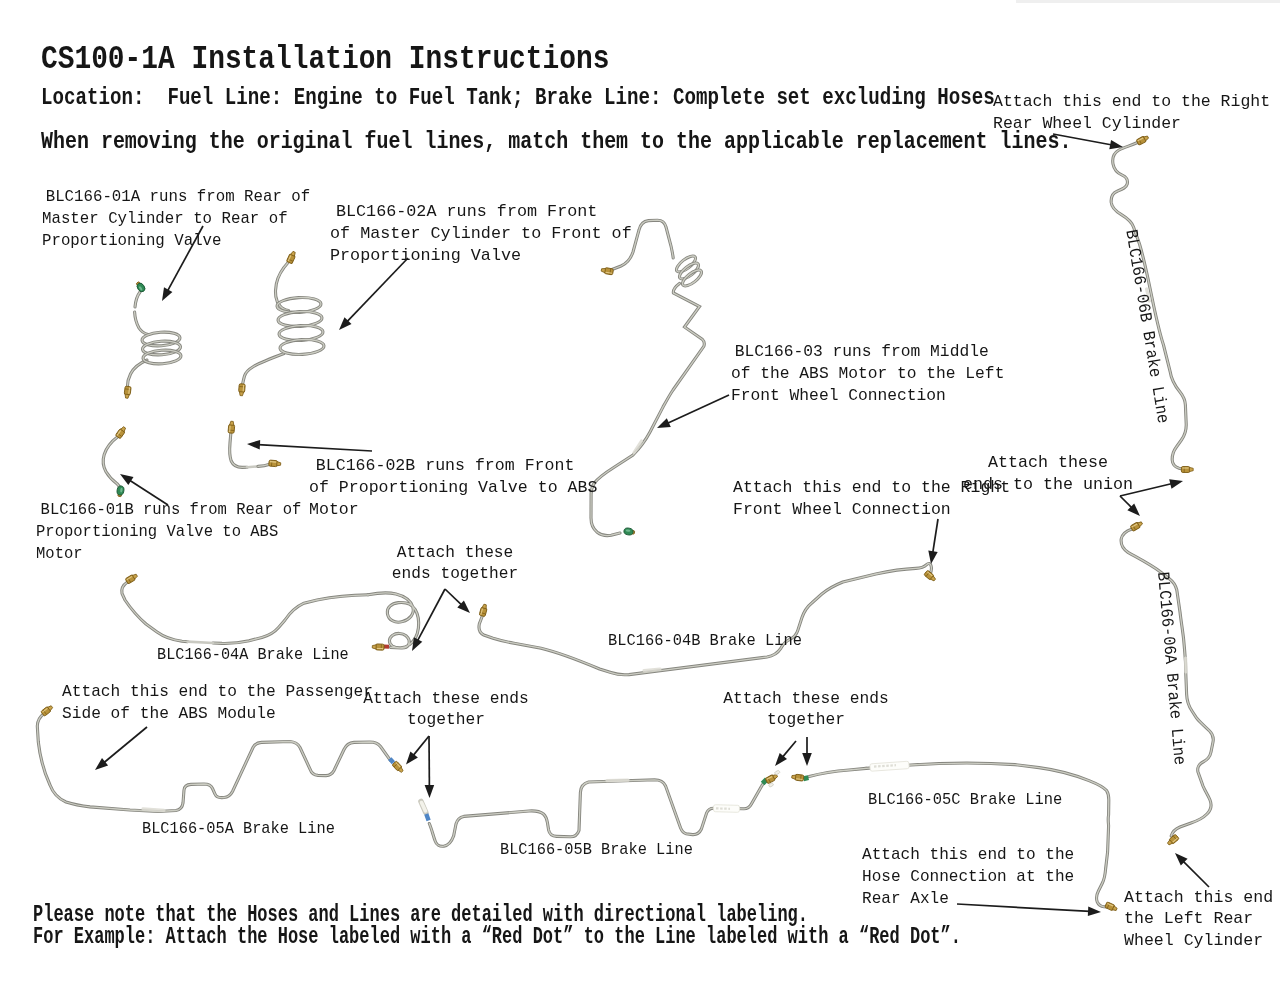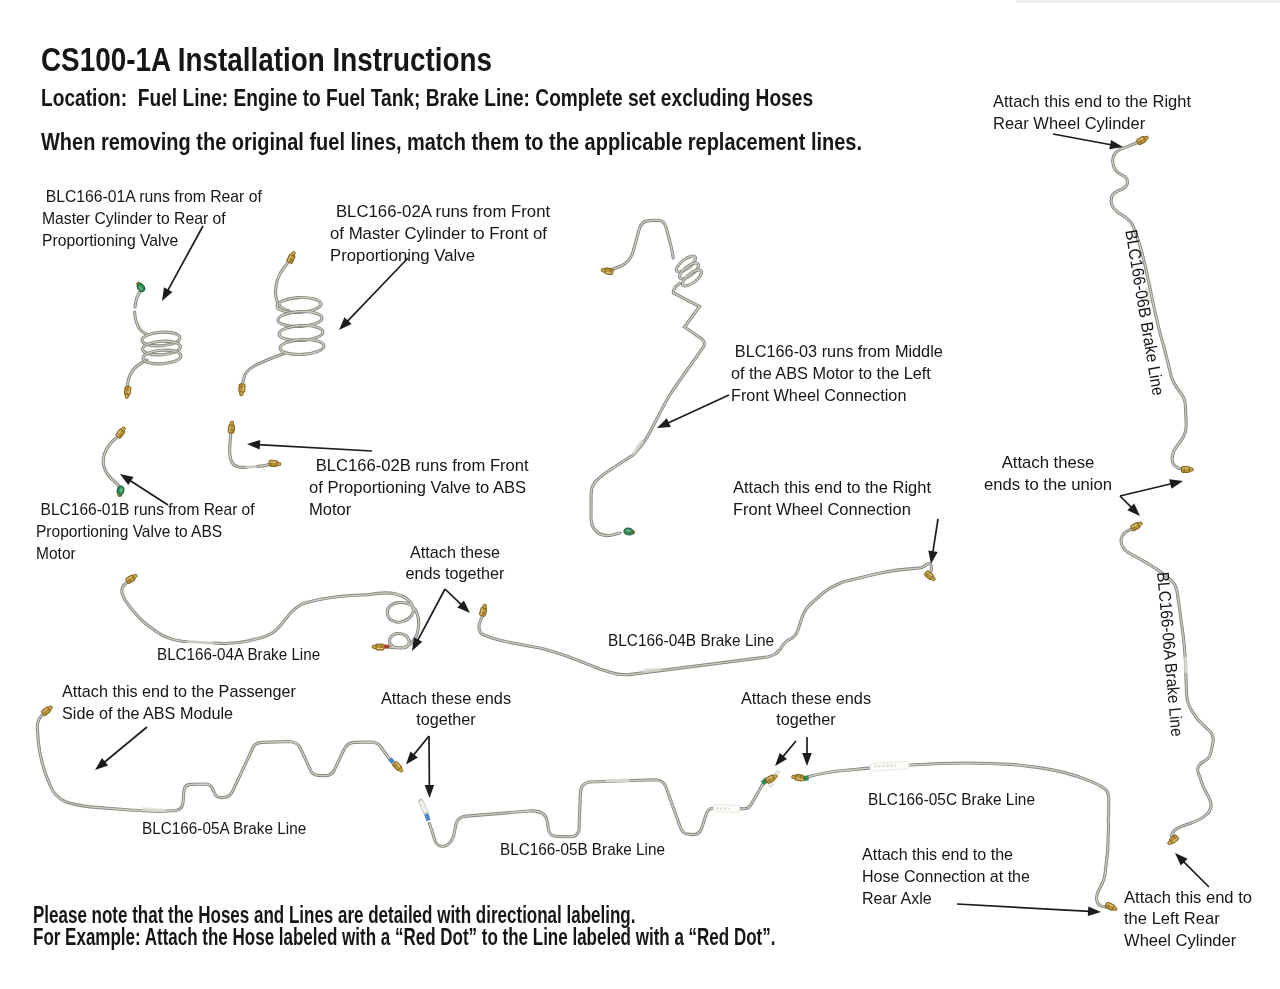--- a/index.html
+++ b/index.html
@@ -1,17 +1,17 @@
 <!DOCTYPE html>
 <html style="--text: #161616; --arrow: #1c1c1c; --tube: #86867f; --tube-hi: #cccdc3; --tube-light: #c9c9c1; --brass: #b8923a; --brass-dark: #7c5c16; --green: #2f8a55; --blue: #4f86c6; --red: #b23a30; --sleeve: #f1f0ea; --strip: #efefef;"><head>
 <meta charset="utf-8">
 <style>
   html,body { margin:0; padding:0; background:#ffffff; }
   .sheet { position:relative; width:1280px; height:989px; background:#fff; overflow:hidden;
-           font-family:Liberation Sans, sans-serif; }
+           font-family:Liberation Mono, monospace; }
   .txt { position:absolute; color:var(--text); white-space:pre-line; width:max-content; }
   .h1 { font-size:33px; font-weight:bold; line-height:1; white-space:pre; letter-spacing:0; }
   .hb { font-size:23px; font-weight:bold; line-height:1; white-space:pre; }
   .note { line-height:21.6px; }
   .note div { white-space:pre; }
   .an { font-size:17px; line-height:21.8px; }
   svg.art { position:absolute; left:0; top:0; }
   .tb { fill:none; stroke:var(--tube); stroke-width:3.1; stroke-linecap:round; }
   .th { fill:none; stroke:var(--tube-hi); stroke-width:1.3; stroke-linecap:round; }
   .tl { fill:none; stroke:var(--tube-light); stroke-width:2.6; stroke-linecap:round; }

